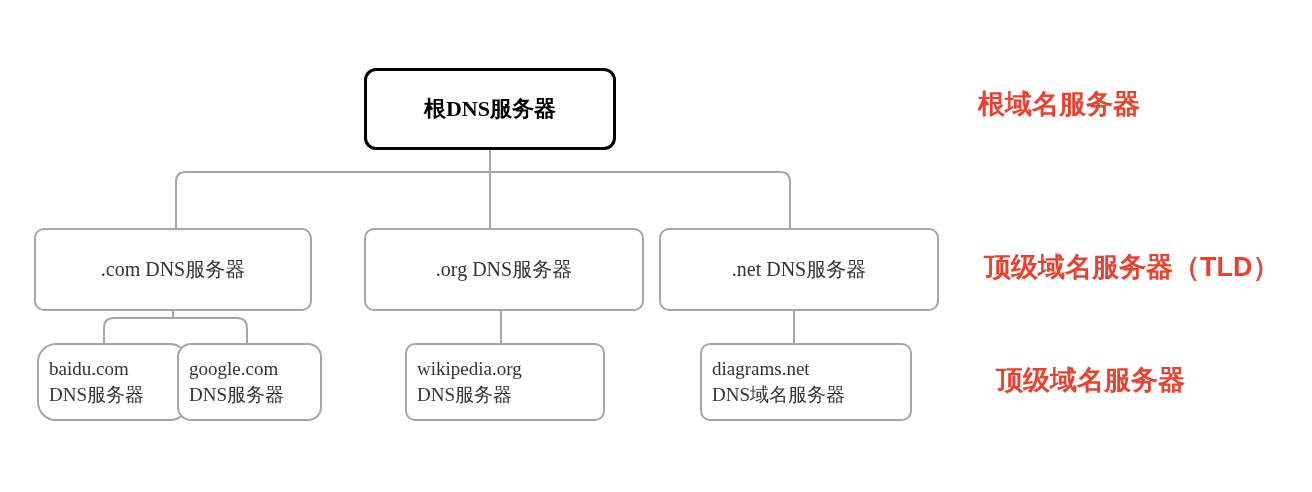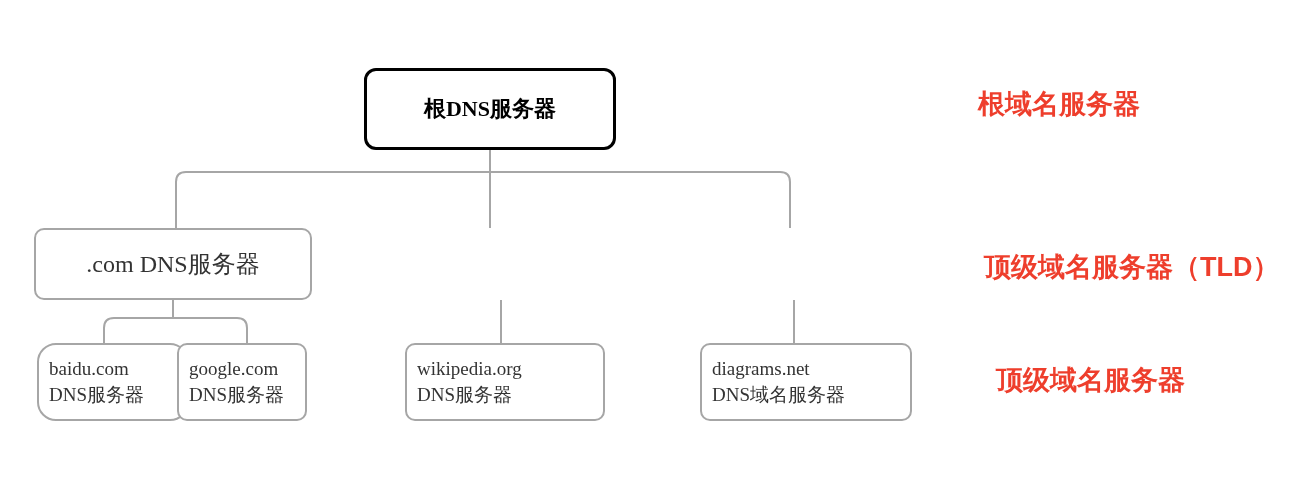--- a/index.html
+++ b/index.html
@@ -37,44 +37,44 @@
     width: 252px;
     height: 82px;
     border: 3px solid #000000;
     border-radius: 12px;
     font-size: 22px;
     font-weight: bold;
     color: #000000;
   }
   .node-tld {
     top: 228px;
-    height: 72px;
+    height: 83px;
     border: 2px solid #a6a6a6;
     border-radius: 10px;
-    font-size: 24px;
+    font-size: 20px;
     color: #333333;
   }
   .node-tld.com  { left: 34px;  width: 278px; }
   .node-tld.org  { left: 364px; width: 280px; }
   .node-tld.net  { left: 659px; width: 280px; }
   .node-auth {
     top: 343px;
     height: 78px;
     border: 2px solid #a6a6a6;
     border-radius: 10px;
     font-size: 19px;
     line-height: 1.35;
     color: #333333;
     justify-content: flex-start;
     text-align: left;
     padding-left: 10px;
     padding-right: 4px;
   }
   .node-auth.baidu     { left: 37px;  width: 152px; border-radius: 19px; }
-  .node-auth.google    { left: 177px; width: 130px; }
+  .node-auth.google    { left: 177px; width: 145px; border-radius: 14px; }
   .node-auth.wikipedia { left: 405px; width: 200px; }
   .node-auth.diagrams  { left: 700px; width: 212px; }
   .auth-lines { display: block; }
   .auth-lines span { display: block; white-space: nowrap; }
   .annotation {
     position: absolute;
     font-family: "Liberation Sans", "DejaVu Sans", sans-serif;
     font-size: 27px;
     font-weight: bold;
     color: #ee3e2c;
@@ -98,20 +98,26 @@
     <path d="M 794 300 L 794 343" fill="none" stroke-width="2" stroke="#a6a6a6"></path>
   </svg>
 
   <div class="node node-root">
     <span>根DNS服务器</span>
   </div>
 
   <div class="node node-tld com">
     <span>.com DNS服务器</span>
   </div>
+  <div class="node node-tld org">
+    <span>.org DNS服务器</span>
+  </div>
+  <div class="node node-tld net">
+    <span>.net DNS服务器</span>
+  </div>
 
   <div class="node node-auth baidu">
     <span class="auth-lines">
       <span>baidu.com</span>
       <span>DNS服务器</span>
     </span>
   </div>
   <div class="node node-auth google">
     <span class="auth-lines">
       <span>google.com</span>

